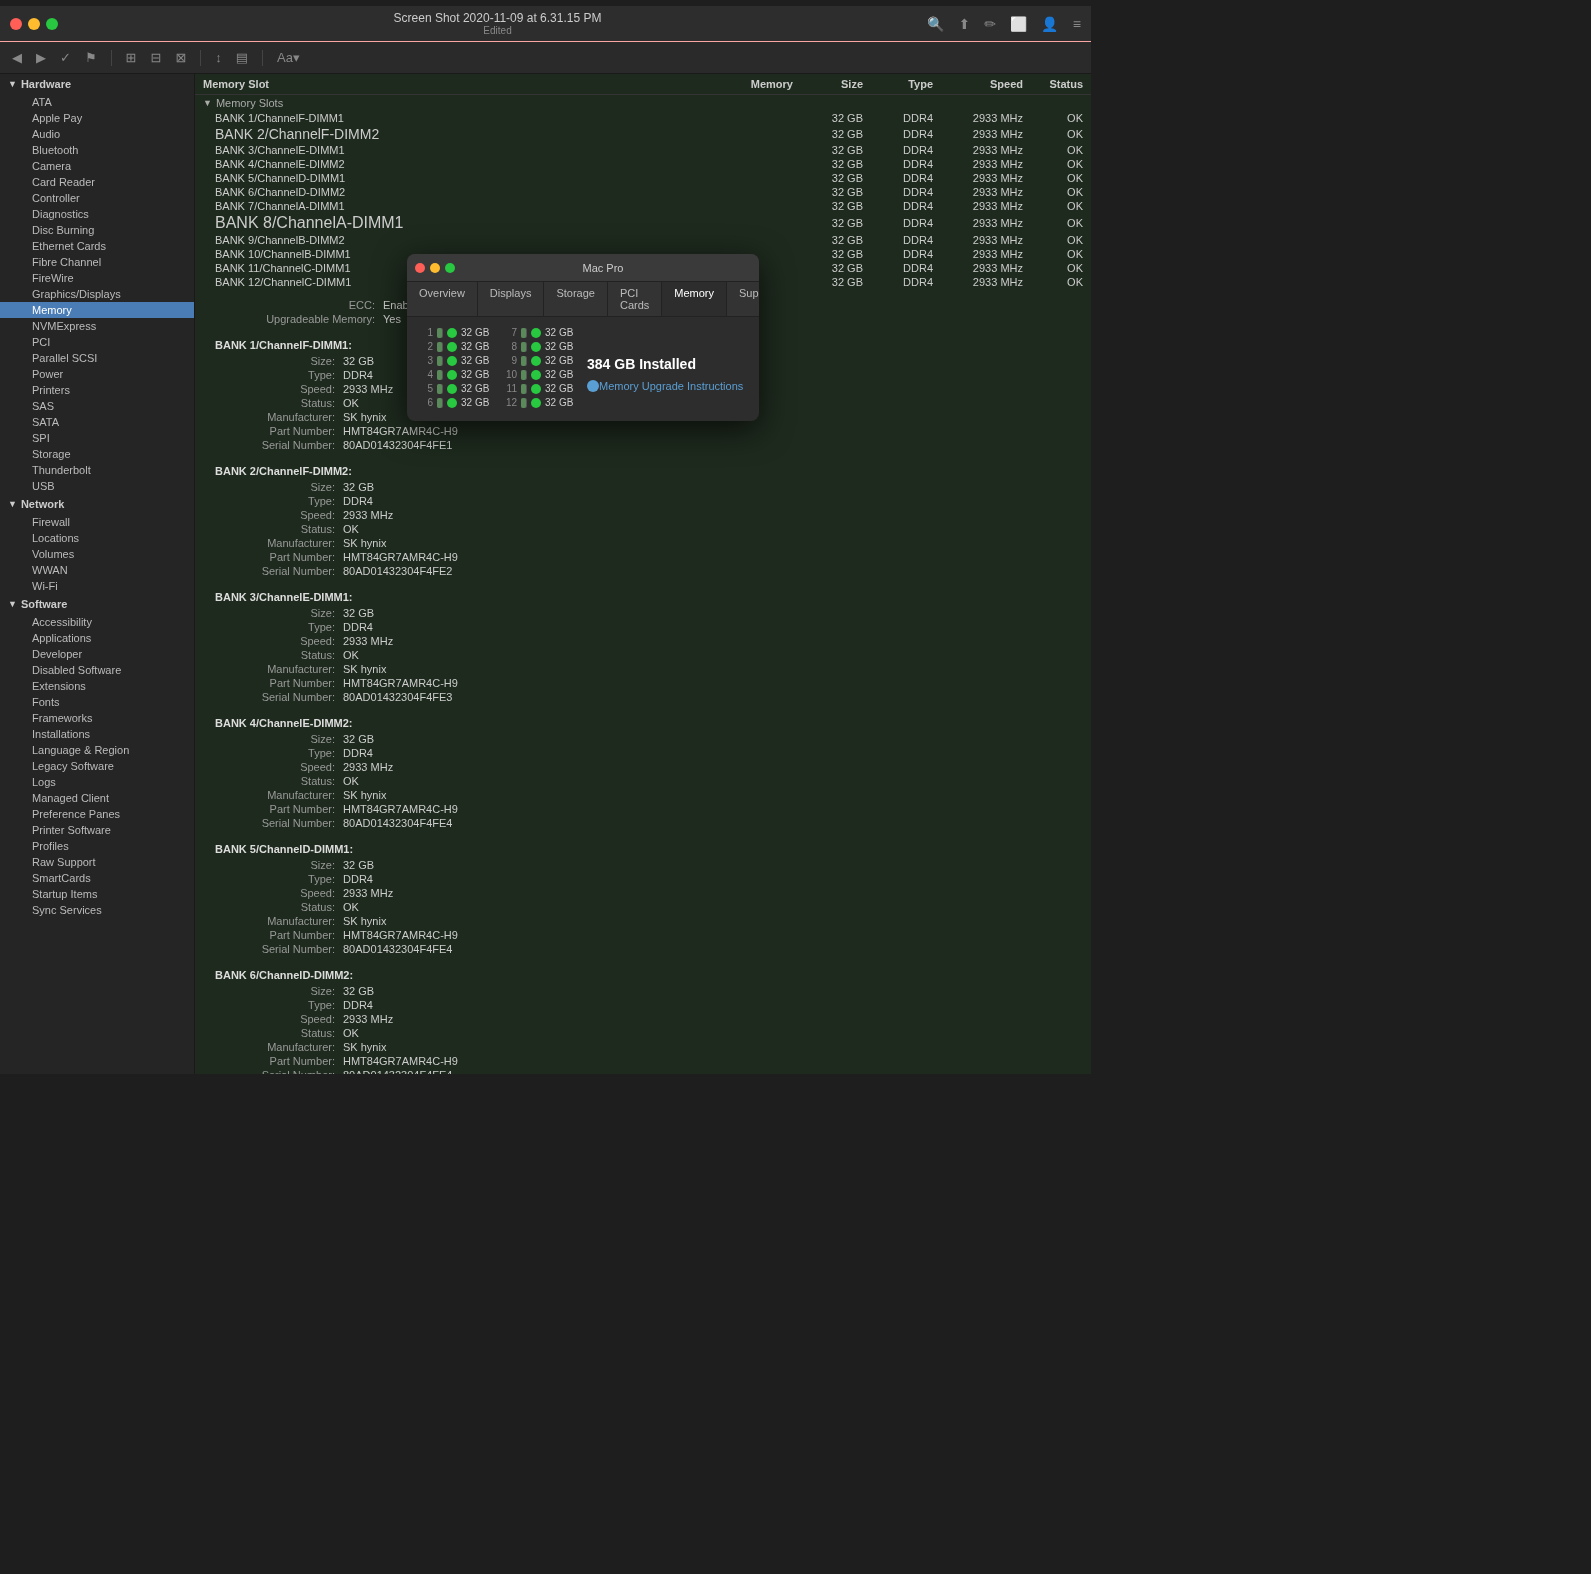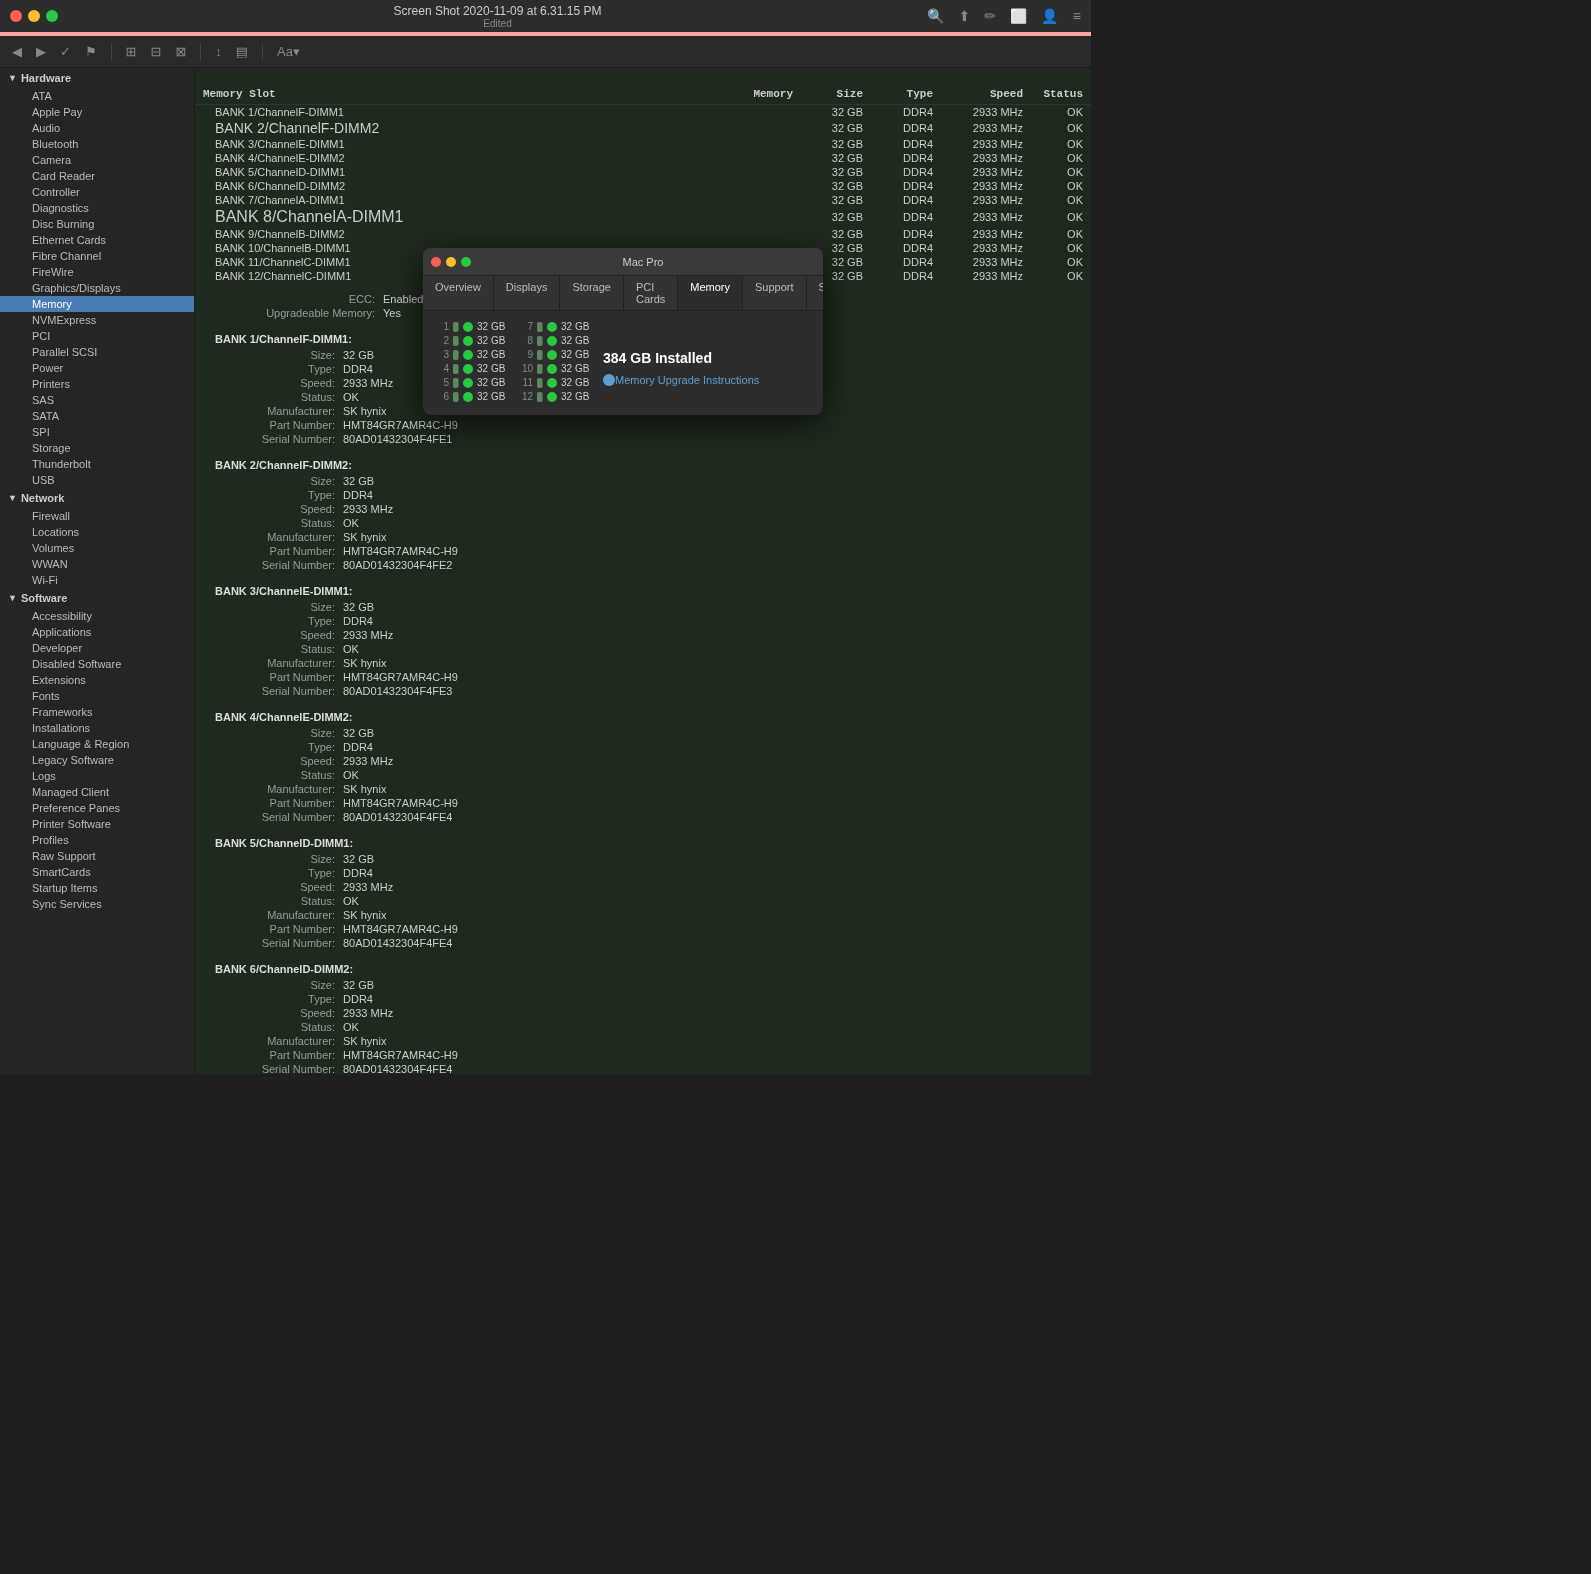--- a/index.html
+++ b/index.html
@@ -13,21 +13,22 @@
       overflow: hidden;
     }
 
     
     .title-bar {
       background: #2d2d2d;
       height: 36px;
       display: flex;
       align-items: center;
       padding: 0 10px;
-      border-bottom: 4px solid #fca5a5;
+      border-bottom: 1px solid #fca5a5;
+      margin-top: 6px;
     }
     .window-controls {
       display: flex;
       gap: 6px;
       margin-right: 10px;
     }
     .dot {
       width: 12px;
       height: 12px;
       border-radius: 50%;
@@ -127,23 +128,22 @@
     
     .table-header {
       display: flex;
       align-items: center;
       padding: 4px 8px;
       background: #1e2a1e;
       border-bottom: 1px solid #333;
       font-size: 11px;
       color: #ccc;
       position: sticky;
-      top: 16px;
+      top: 0;
       z-index: 10;
-      font-family: Liberation Mono, monospace;
     }
     .table-header-col {
       font-weight: 600;
     }
     .col-slot { flex: 1; }
     .col-memory { width: 80px; text-align: right; }
     .col-size { width: 70px; text-align: right; }
     .col-type { width: 70px; text-align: right; }
     .col-speed { width: 90px; text-align: right; }
     .col-status { width: 60px; text-align: right; }
@@ -191,22 +191,22 @@
       color: #ddd;
     }
 
     .ecc-row { display: flex; margin-bottom: 2px; }
     .ecc-label { width: 160px; color: #999; text-align: right; margin-right: 8px; }
 
     
     .overlay-dialog {
       position: absolute;
       top: 180px;
-      left: 228px;
-      width: 400px;
+      left: 212px;
+      width: 352px;
       background: #2d2d2d;
       border-radius: 8px;
       box-shadow: 0 8px 32px rgba(0,0,0,0.7);
       z-index: 100;
       overflow: hidden;
     }
     .dialog-title-bar {
       background: #3a3a3a;
       height: 28px;
       display: flex;

